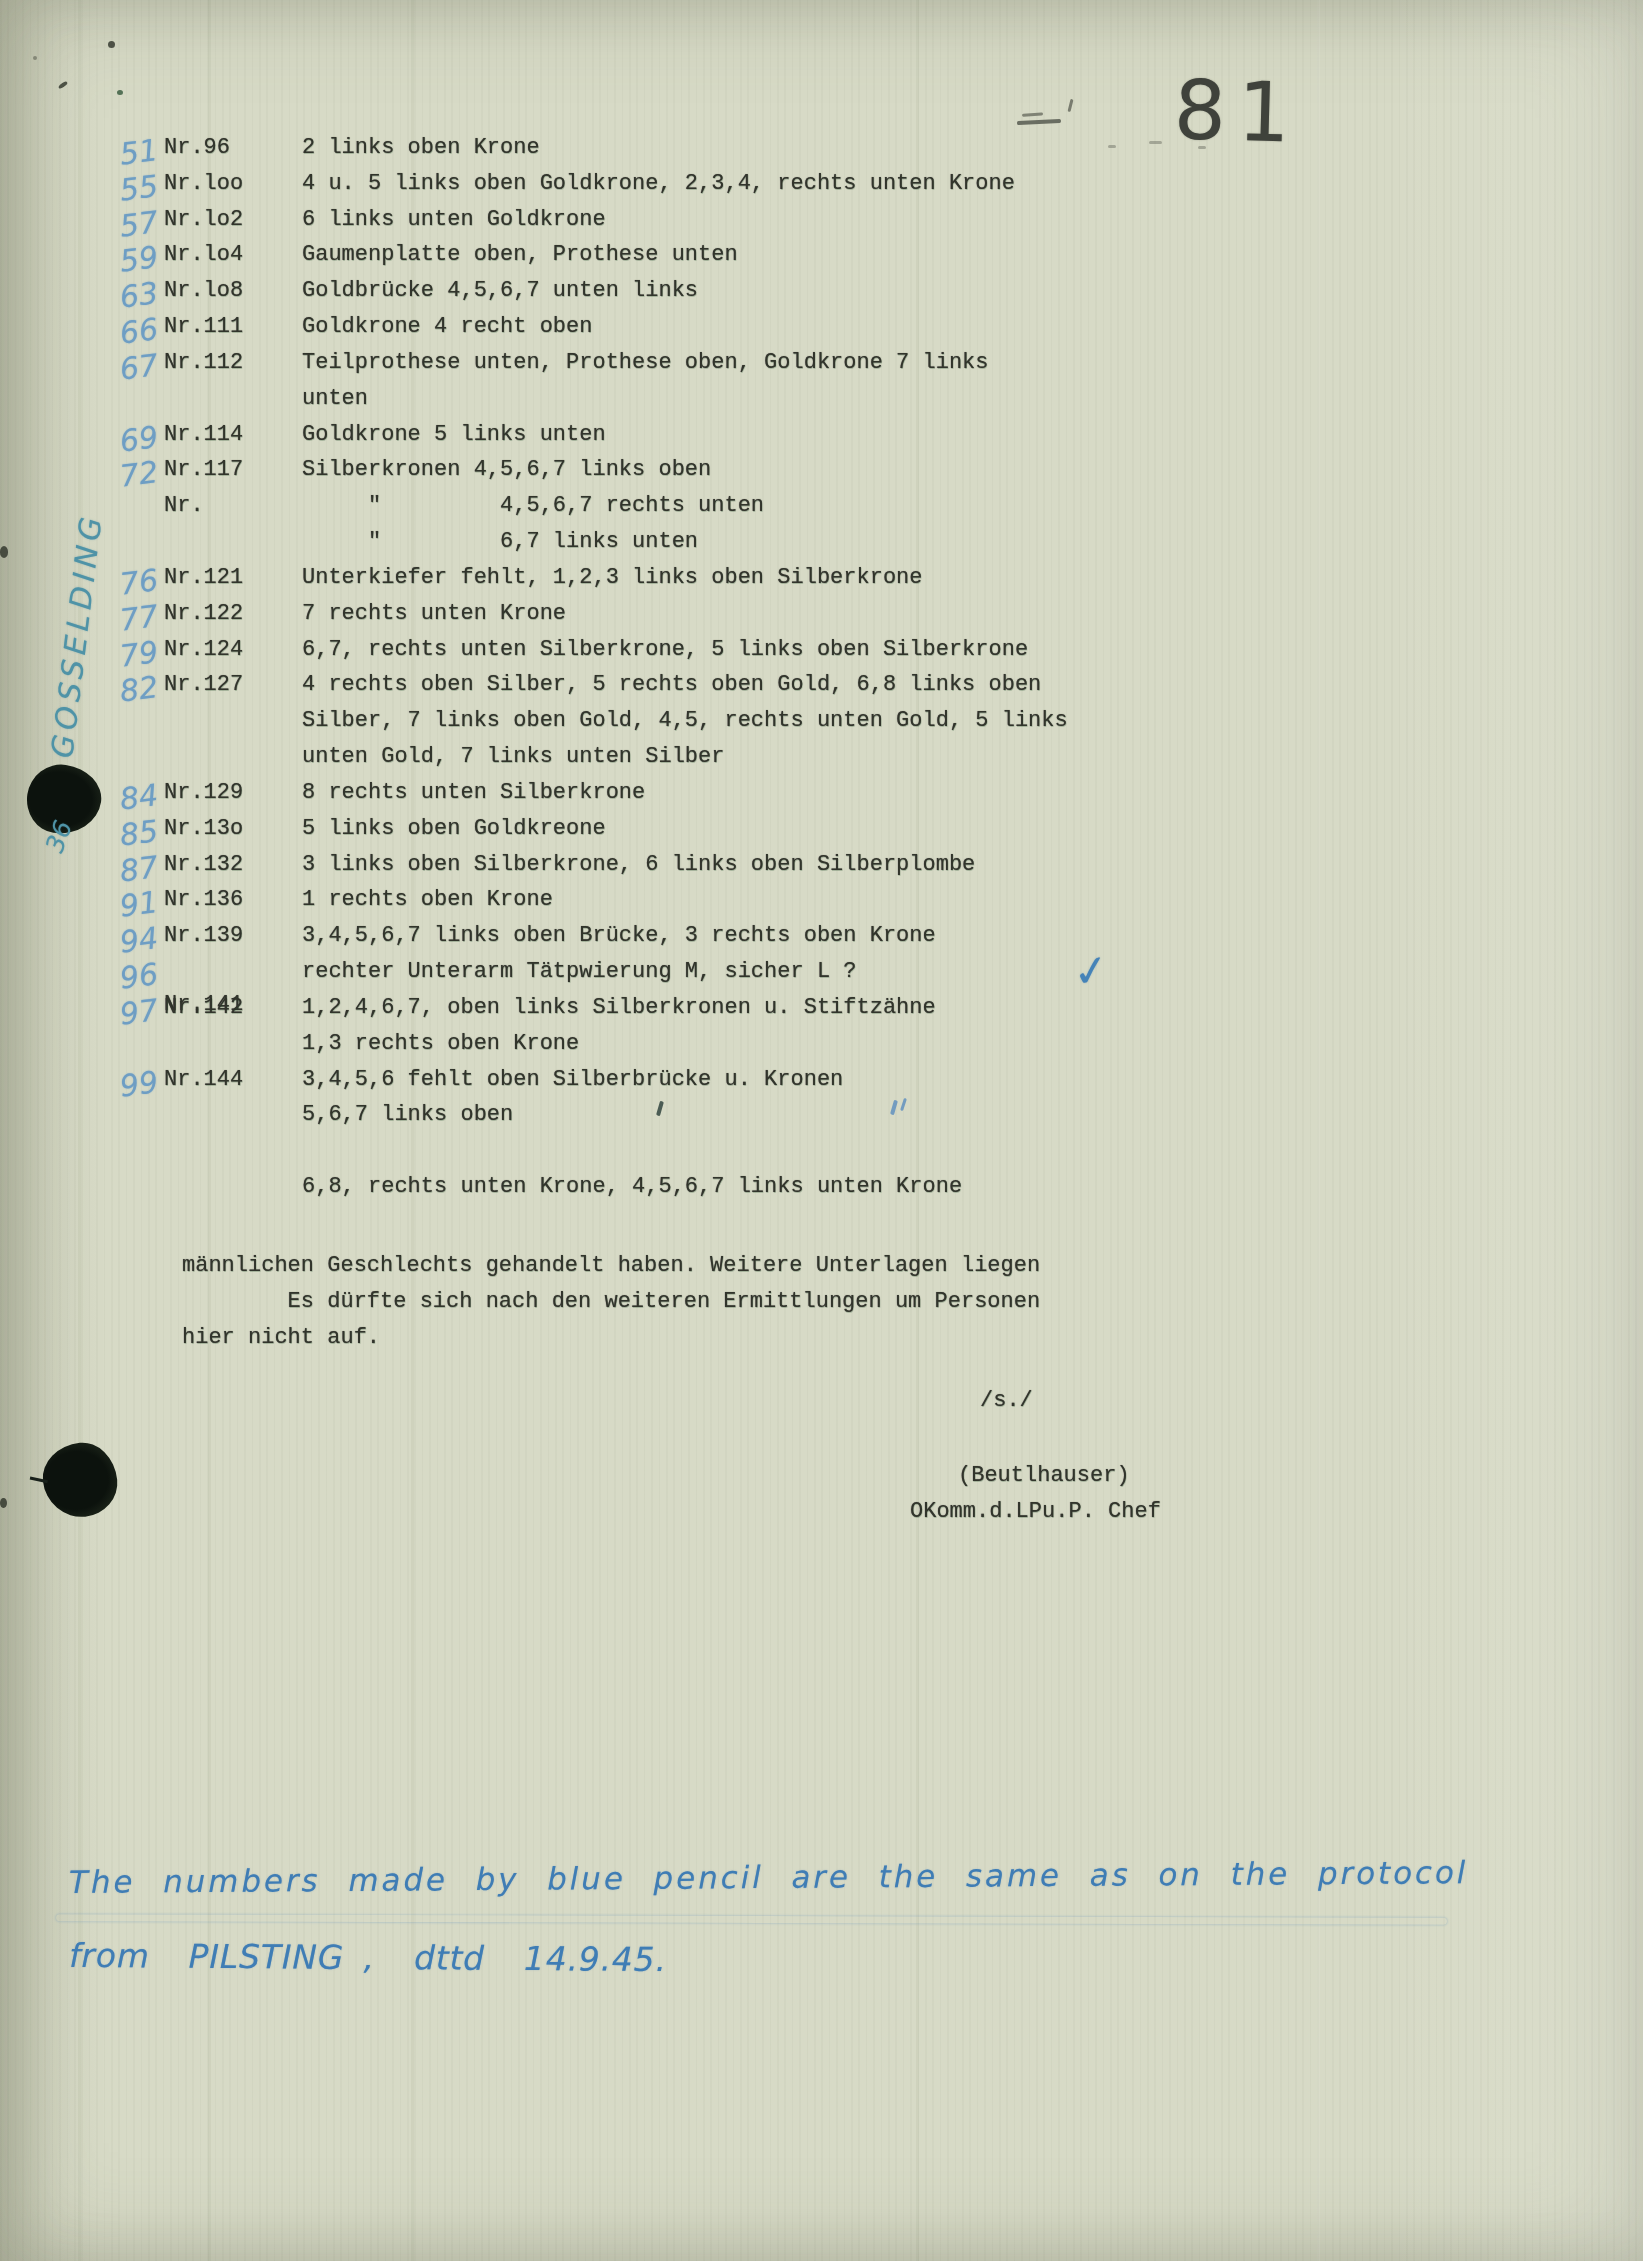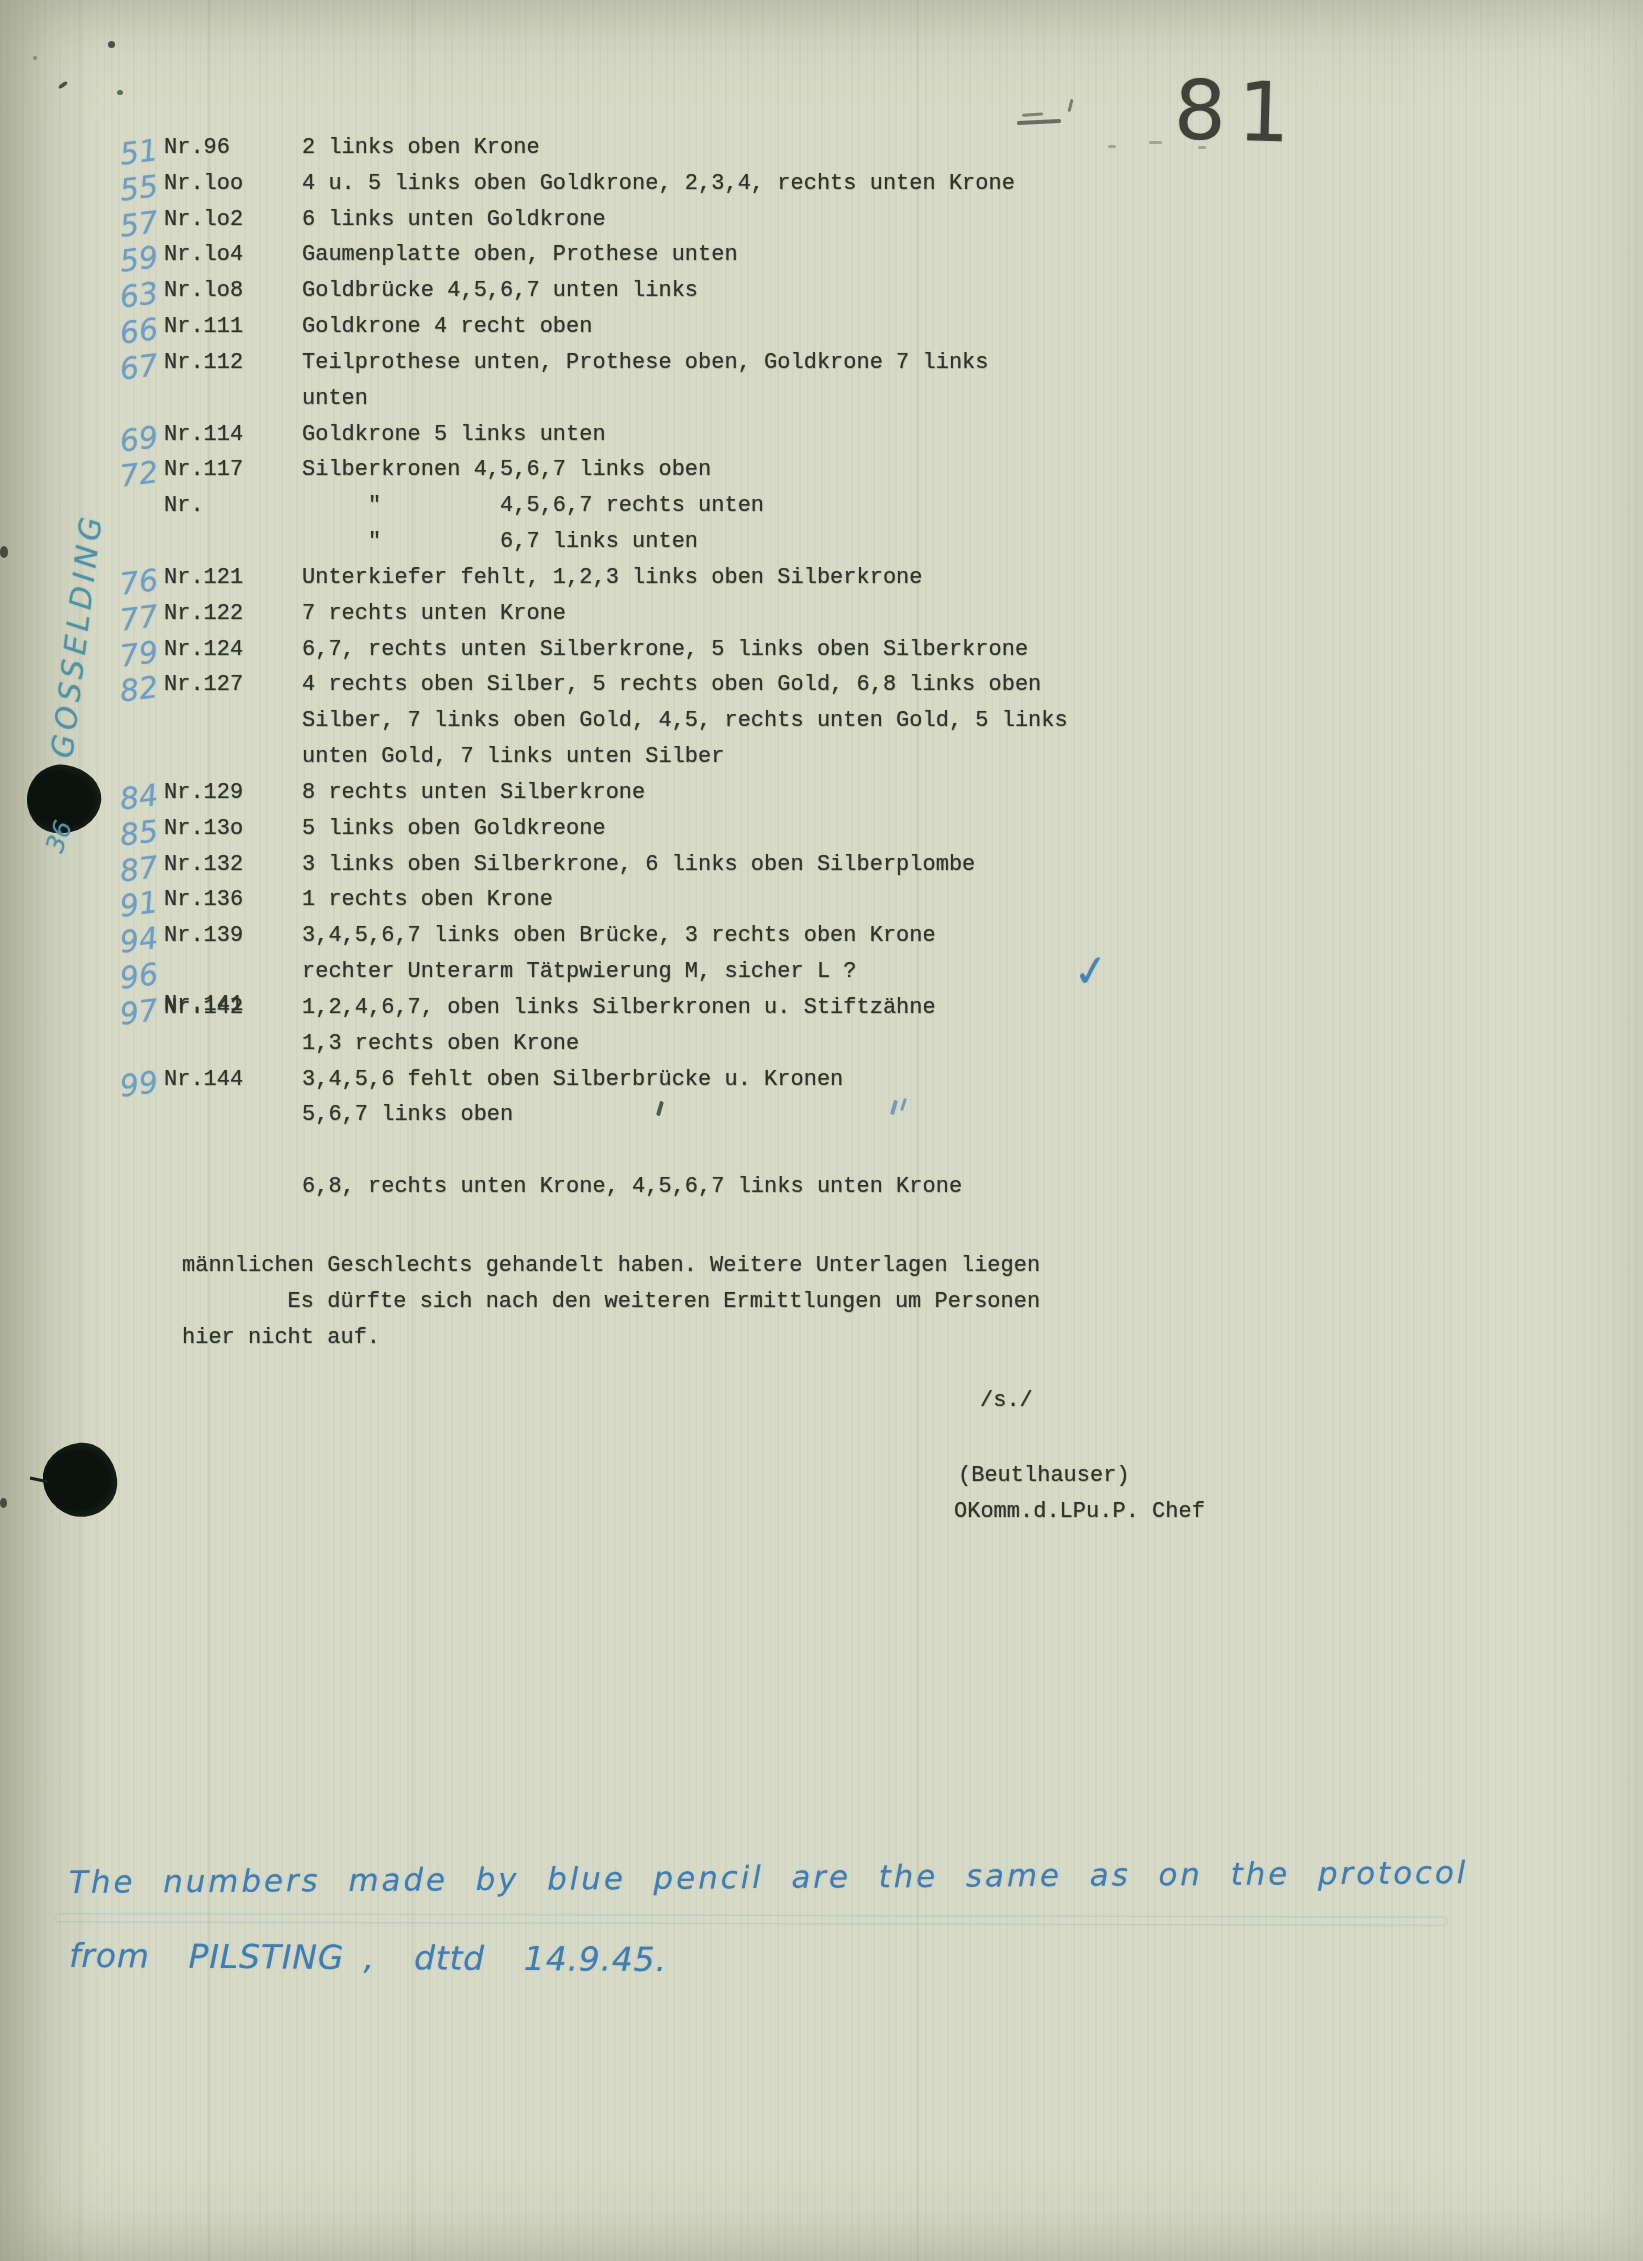--- a/index.html
+++ b/index.html
@@ -277,20 +277,20 @@
     </div>
 
   <div class="para" id="para">
       <div class="tw" style="position: relative;">männlichen Geschlechts gehandelt haben. Weitere Unterlagen liegen</div>
       <div class="tw" style="position: relative;">        Es dürfte sich nach den weiteren Ermittlungen um Personen</div>
       <div class="tw" style="position: relative;">hier nicht auf.</div>
     </div>
 
   <div class="tw sig" style="left:980px;top:1383px">/s./</div>
   <div class="tw sig" style="left:958px;top:1458px">(Beutlhauser)</div>
-  <div class="tw sig" style="left:954px;top:1494px">OKomm.d.LPu.P. Chef</div>
+  <div class="tw sig" style="left:910px;top:1494px">OKomm.d.LPu.P. Chef</div>
 
   <div class="hand l1">The numbers made by blue pencil are the same as on the protocol</div>
   <div class="underline"></div>
   <div class="hand l2">from  PILSTING ,  dttd  14.9.45.</div>
 
 </div>
 
 
 </body></html>

